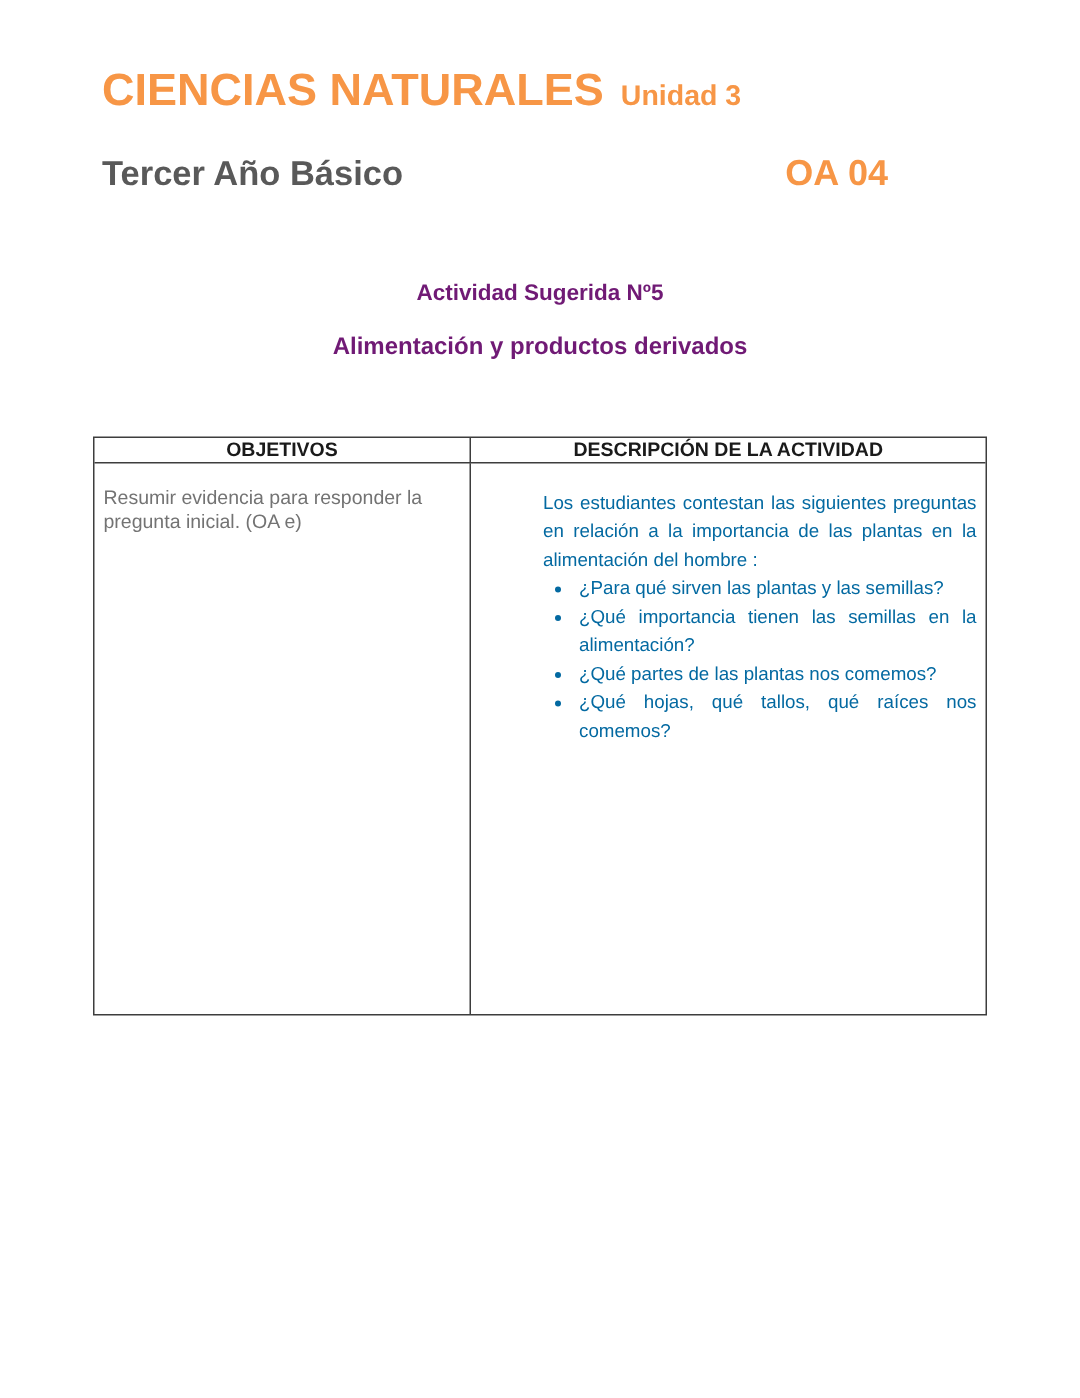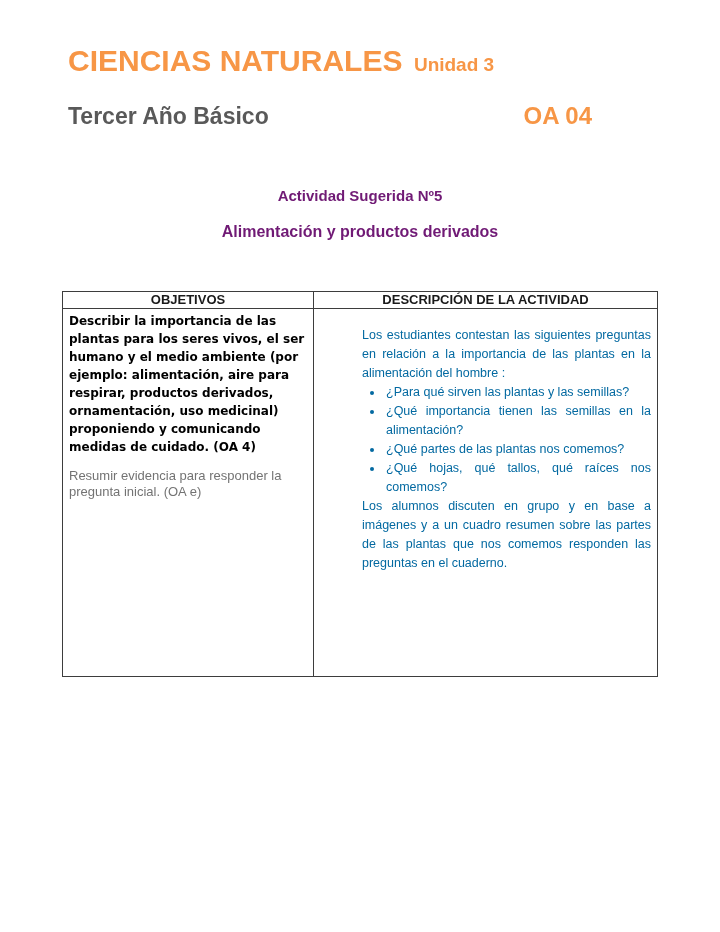--- a/index.html
+++ b/index.html
@@ -148,29 +148,27 @@
   <div class="activity-heading">
     <div class="activity-line1">Actividad Sugerida Nº5</div>
     <div class="activity-line2">Alimentación y productos derivados</div>
   </div>
 
   <div class="acttable">
     <div class="th th-obj">OBJETIVOS</div>
     <div class="th th-desc">DESCRIPCIÓN DE LA ACTIVIDAD</div>
 
     <div class="td td-obj">
-      <p class="obj-main">Describir la importancia de las plantas para los seres vivos, el ser humano y el medio ambiente (por ejemplo: alimentación, aire para respirar, productos derivados, ornamentación, uso medicinal) proponiendo y comunicando medidas de cuidado. (OA 4)</p>
       <p class="obj-sec">Resumir evidencia para responder la pregunta inicial. (OA e)</p>
     </div>
 
     <div class="td td-desc">
       <p class="desc-intro">Los estudiantes contestan las siguientes preguntas en relación a la importancia de las plantas en la alimentación del hombre :</p>
       <ul class="desc-bullets">
         <li>¿Para qué sirven las plantas y las semillas?</li>
         <li>¿Qué importancia tienen las semillas en la alimentación?</li>
         <li>¿Qué partes de las plantas nos comemos?</li>
         <li>¿Qué hojas, qué tallos, qué raíces nos comemos?</li>
       </ul>
-      <p class="desc-outro">Los alumnos discuten en grupo y en base a imágenes y a un cuadro resumen sobre las partes de las plantas que nos comemos responden las preguntas en el cuaderno.</p>
     </div>
   </div>
 
 </div>
 
 </body></html>

